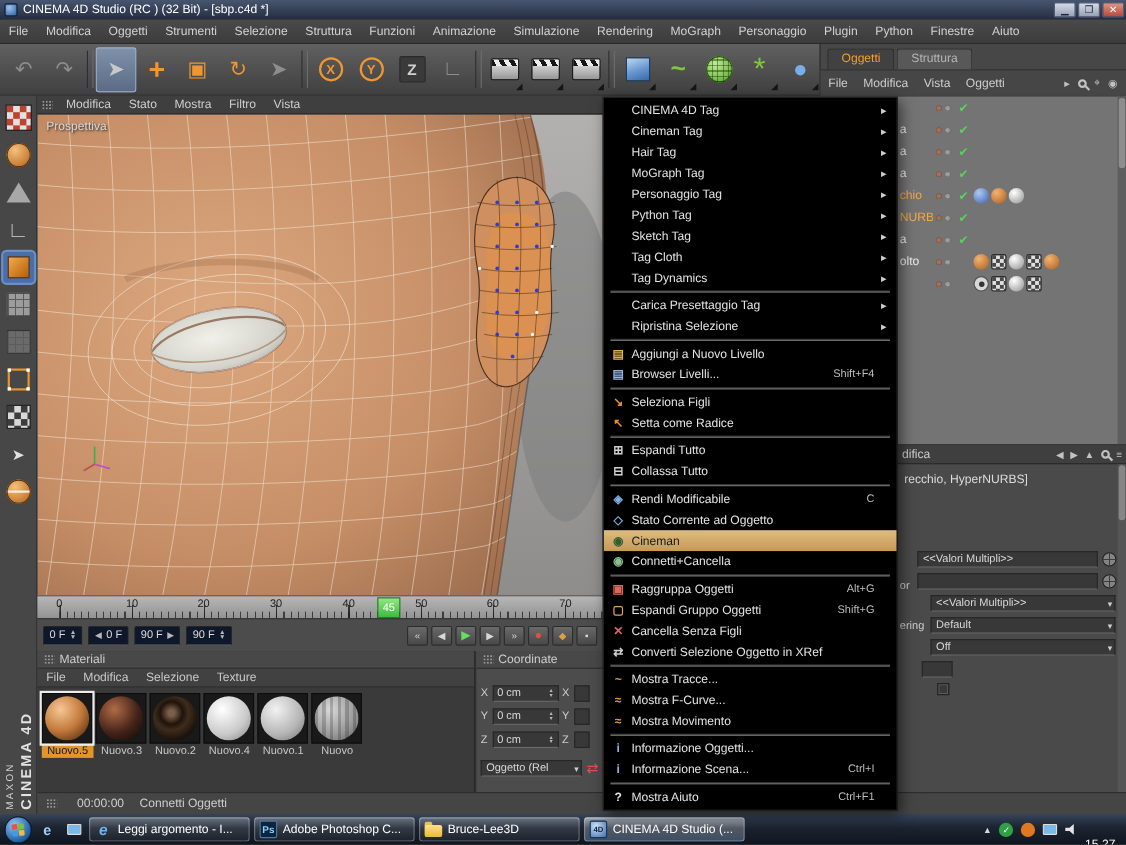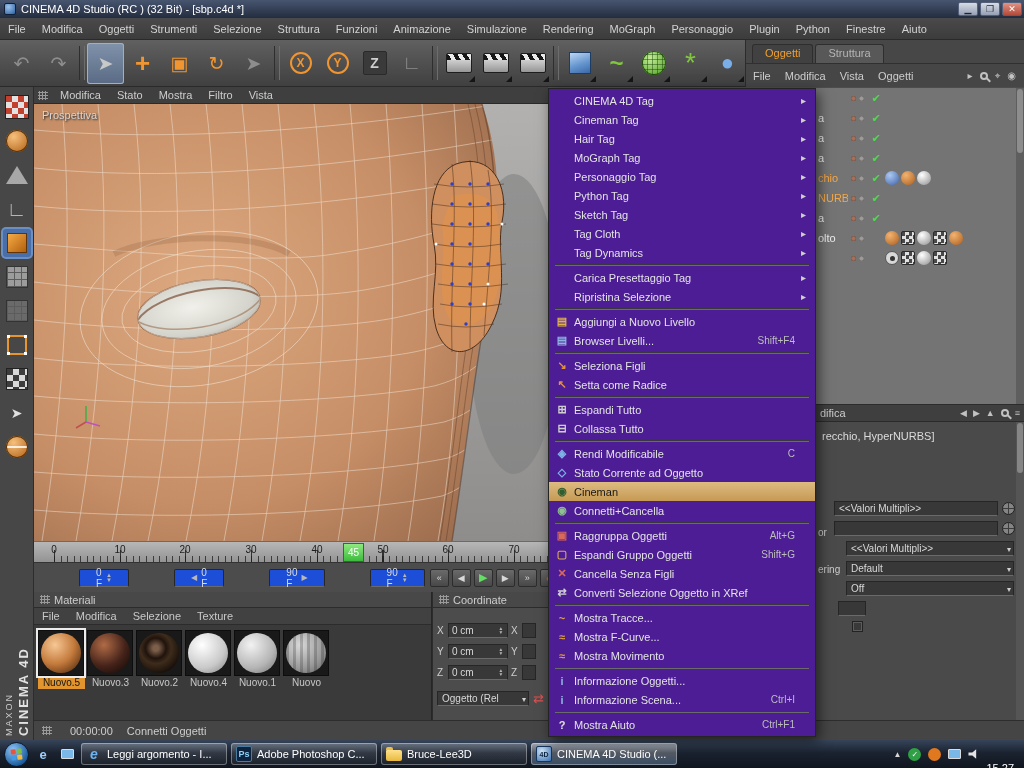--- a/index.html
+++ b/index.html
@@ -115,22 +115,22 @@
   .tl-ticks2 { position:absolute; left:20px; right:0; bottom:0; height:12px;
     background-image:repeating-linear-gradient(90deg,rgba(30,30,30,.85) 0 1px,transparent 1px 65.7px); }
   .tl-label { position:absolute; top:2px; transform:translateX(-50%); color:#1c1c1c; font-size:10px; }
   .tl-cur { position:absolute; left:309px; top:1px; width:21px; height:19px;
     background:linear-gradient(#8fe97f,#3dbb3d); border:1px solid #1d7a1d; color:#fff;
     font-size:10px; display:flex; align-items:center; justify-content:center; z-index:2; }
 
   
   .transport { position:absolute; left:34px; top:562px; width:514px; height:30px;
     background:#4c4c4c; border-top:1px solid #333; display:flex; align-items:center; gap:5px; padding:0 5px; }
-  .tfield { height:18px; background:#1d4ed8; border:1px solid #262626; border-bottom-color:#6a6a6a;
-    border-radius:2px; color:#dcdcdc; font-size:10px; display:flex; align-items:center; padding:0 16px; gap:4px;margin-left:40px; }
+  .tfield { height:18px; background:#0f172a; border:1px solid #262626; border-bottom-color:#6a6a6a;
+    border-radius:2px; color:#dcdcdc; font-size:10px; display:flex; align-items:center; padding:0 5px; gap:4px; }
   .step { display:flex; flex-direction:column; font-size:6px; line-height:5px; color:#b8b8b8; }
   .step::before { content:"▲"; } .step::after { content:"▼"; }
   .tfield .side { color:#b8b8b8; font-size:8px; }
   .tbtns { display:flex; gap:3px; margin-left:auto; }
   .tb2 { width:19px; height:18px; border-radius:2px; border:1px solid #2c2c2c;
     background:linear-gradient(#6a6a6a,#484848); color:#d8d8d8; font-size:9px;
     display:flex; align-items:center; justify-content:center; }
   .tb2.play { color:#63e063; font-size:11px; }
   .tb2.rec { color:#e05040; font-size:11px; }
   .tb2.key { color:#e0a040; }
@@ -169,21 +169,21 @@
   .cfield .step { margin-left:auto; transform:scale(.8); }
   .sliver { width:14px; height:15px; background:#383838; border:1px solid #262626; overflow:hidden; }
   .coord-bottom { display:flex; align-items:center; gap:4px; padding:8px 4px 0; }
   .dd { position:relative; height:15px; background:#383838; border:1px solid #262626; border-bottom-color:#6a6a6a;
     color:#d8d8d8; font-size:10px; line-height:13px; padding:0 14px 0 4px; white-space:nowrap; overflow:hidden; }
   .dd::after { content:"▾"; position:absolute; right:2px; top:1px; font-size:8px; color:#cfcfcf; }
   .swap { color:#e05050; font-size:13px; }
 
   
   .ctx { position:absolute; left:548px; top:88px; width:268px; padding:2px 0; z-index:40;
-    background:#4c1d95; border:1px solid #242424; box-shadow:3px 4px 12px rgba(0,0,0,.55); }
+    background:#000000; border:1px solid #242424; box-shadow:3px 4px 12px rgba(0,0,0,.55); }
   .ctx-item { display:flex; align-items:center; height:19px; padding:0 4px; color:#e3e3e3; }
   .ctx-icon { flex:0 0 18px; text-align:center; font-size:11px; font-weight:bold; }
   .ctx-label { flex:1; padding-left:3px; white-space:nowrap; overflow:hidden; }
   .ctx-short { color:#bdbdbd; padding-right:6px; font-size:10px; }
   .ctx-arrow { width:10px; color:#cfcfcf; font-size:10px; }
   .ctx-item.sep { height:2px; margin:2px 6px; padding:0; background:#393939; border-bottom:1px solid #6b6b6b; }
   .ctx-item.highlight { background:linear-gradient(#ddbb81,#c69a54); color:#181818; }
   .ctx-item.highlight .ctx-short { color:#3a3a3a; }
 
   

